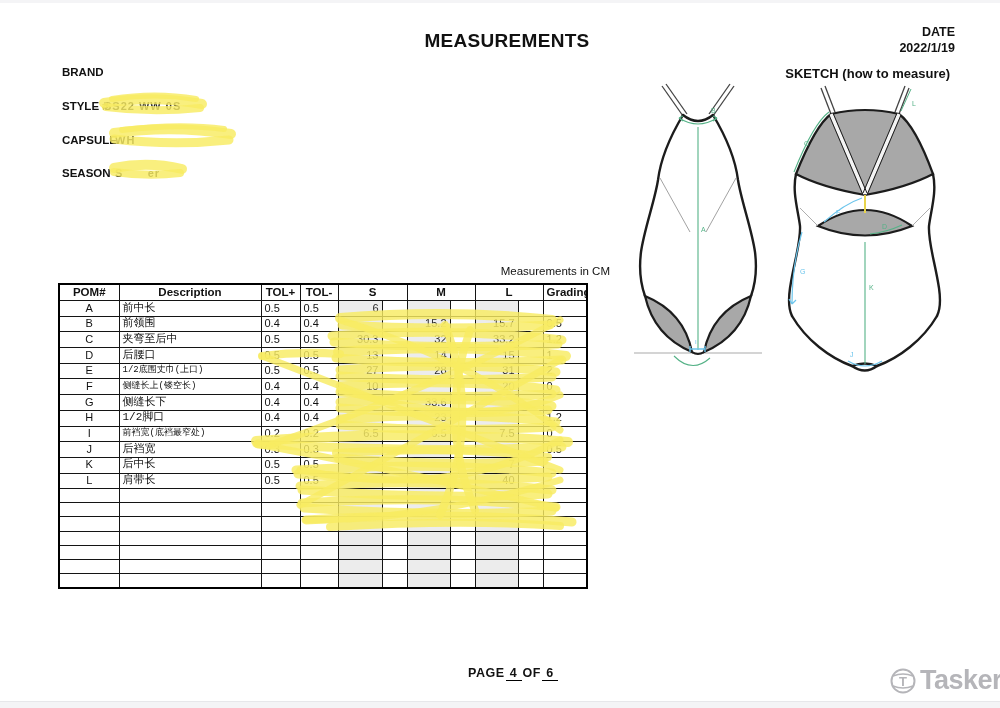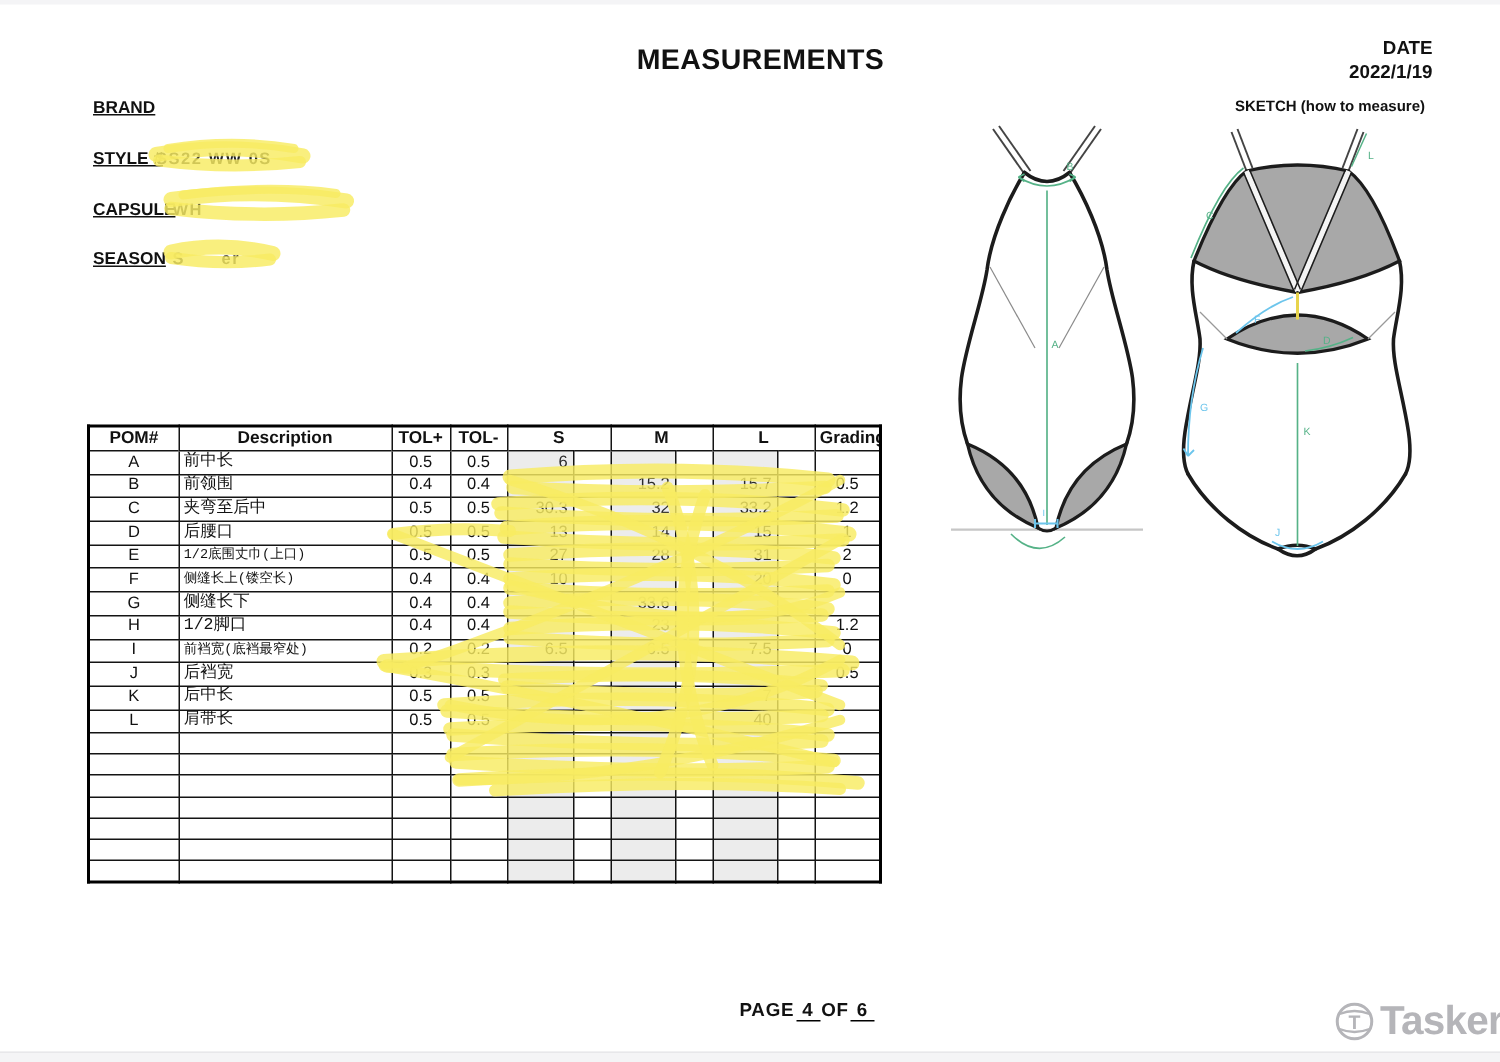--- a/index.html
+++ b/index.html
@@ -5,47 +5,47 @@
   html,body{margin:0;padding:0;background:#fafafa;}
   .page{position:relative;width:1000px;height:708px;background:#ffffff;overflow:hidden;
         font-family:"Liberation Sans","DejaVu Sans",sans-serif;color:#111;}
   .edge-top{position:absolute;left:0;top:0;width:100%;height:3px;background:#f4f4f6;}
   .edge-bottom{position:absolute;left:0;bottom:0;width:100%;height:6px;background:#f4f4f6;border-top:1px solid #e7e7ea;}
 
   .title{position:absolute;left:0;top:30px;width:1014px;text-align:center;
          font-size:19px;font-weight:bold;letter-spacing:.3px;}
   .dateblock{position:absolute;right:45px;top:24px;text-align:right;font-weight:bold;
              font-size:12.5px;line-height:16px;}
-  .sketchlabel{position:absolute;right:50px;top:66px;font-weight:bold;font-size:10px;}
-
-  .field{position:absolute;left:62px;font-weight:bold;font-size:11.5px;text-decoration:underline;}
+  .sketchlabel{position:absolute;right:50px;top:66px;font-weight:bold;font-size:13px;}
+
+  .field{position:absolute;left:62px;font-weight:bold;font-size:11.5px;}
   .fieldval{position:absolute;font-size:11px;font-weight:bold;color:#222;letter-spacing:1px;white-space:pre;}
 
   .unitsnote{position:absolute;left:58px;top:265px;width:552px;text-align:right;font-size:11.5px;}
 
   table.meas{position:absolute;left:58px;top:283px;width:528px;border-collapse:collapse;
              table-layout:fixed;border:2px solid #000;}
   table.meas th,table.meas td{border:1px solid #141414;padding:0 3px;overflow:hidden;
              white-space:nowrap;font-size:11px;line-height:1.05;}
   table.meas th{font-weight:bold;text-align:center;font-size:11.5px;height:15px;border-bottom:1px dotted #555;}
   th.gr{font-size:9.5px;}
   tr.subh td{border-top:1px dotted #555;height:15px;text-align:center;font-size:10.5px;color:#1a1a1a;}
   td.std{background:#ececec;border-right:1px dotted #808080;text-align:right;color:#2b2b2b;}
   td.sx{border-left:1px dotted #808080;}
   tr.dr td{height:14.7px;}
   tr.er td{height:13.1px;}
   td.c-pom{text-align:center;}
   td.c-desc{text-align:left;padding-left:4px;font-family:Liberation Mono, monospace;}
   td.c-desc.sm{font-size:9px;margin-top:39px;}
-  td.num{text-align:center;}
+  td.num{text-align:left;}
 
   .overlay{position:absolute;left:0;top:0;pointer-events:none;}
   .sketch{position:absolute;}
 
-  .footerpage{position:absolute;left:493px;top:666px;font-size:12.5px;font-weight:bold;letter-spacing:.5px;}
+  .footerpage{position:absolute;left:468px;top:666px;font-size:12.5px;font-weight:bold;letter-spacing:.5px;}
   .footerpage .u{display:inline-block;min-width:16px;text-align:center;border-bottom:1.5px solid #000;margin:0 1px;}
   .watermark{position:absolute;left:888px;top:663px;display:flex;align-items:center;color:#b5b5b9;}
   .watermark .wm-text{font-size:27px;font-weight:bold;letter-spacing:-.5px;margin-left:2px;}
 </style>
 </head>
 <body>
 
 <div class="page">
   <div class="edge-top"></div>
 
@@ -60,20 +60,21 @@
 
   <div class="field" style="top:66px">BRAND</div>
   <div class="field" style="top:100px">STYLE #</div>
   <div class="field" style="top:134px">CAPSULE</div>
   <div class="field" style="top:167px">SEASON</div>
 
   <div class="fieldval" style="left:104px;top:100px">SS22 WW 0S</div>
   <div class="fieldval" style="left:115px;top:134px">WH</div>
   <div class="fieldval" style="left:115px;top:167px">S      er</div>
 
+  <div class="unitsnote">Measurements in CM</div>
 
   <table class="meas">
     <colgroup>
       <col style="width:60px">
         <col style="width:142px">
         <col style="width:39px">
         <col style="width:38px">
       <col style="width:44px">
         <col style="width:25px">
         <col style="width:43px">

